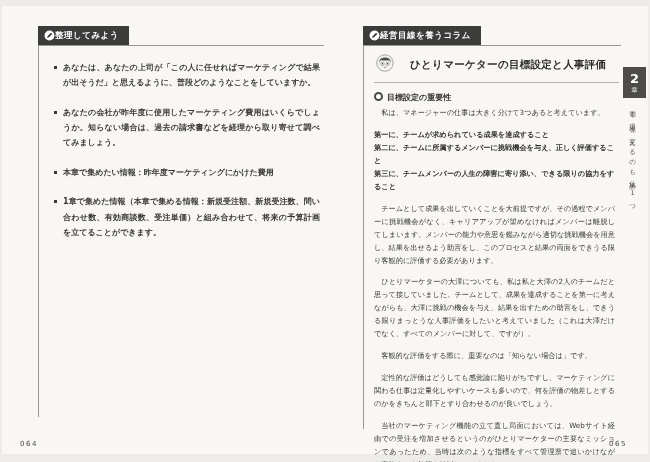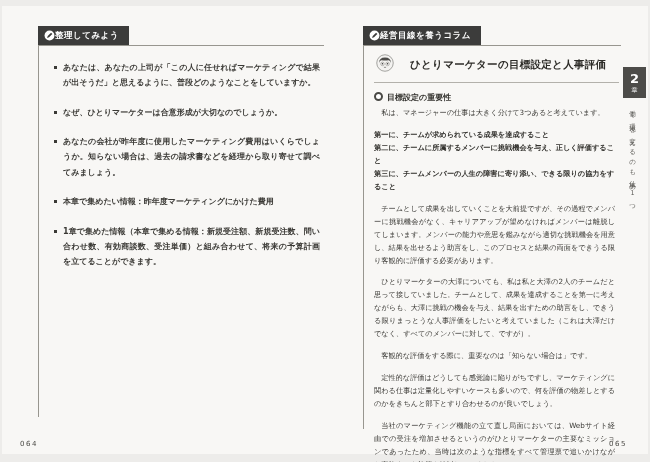--- a/index.html
+++ b/index.html
@@ -102,21 +102,20 @@
       <span>整理してみよう</span>
     </div>
     <div class="qbox">
       <ul class="qlist">
         <li>
           <span class="sq-bullet"></span>
           <span>あなたは、あなたの上司が「この人に任せればマーケティングで結果が出そうだ」と思えるように、普段どのようなことをしていますか。</span>
         </li>
         <li>
           <span class="sq-bullet"></span>
-          <span>なぜ、ひとりマーケターは合意形成が大切なのでしょうか。</span>
         </li>
         <li>
           <span class="sq-bullet"></span>
           <span>あなたの会社が昨年度に使用したマーケティング費用はいくらでしょうか。知らない場合は、過去の請求書などを経理から取り寄せて調べてみましょう。</span>
         </li>
         <li>
           <span class="sq-bullet"></span>
           <span>本章で集めたい情報：昨年度マーケティングにかけた費用</span>
         </li>
         <li>

